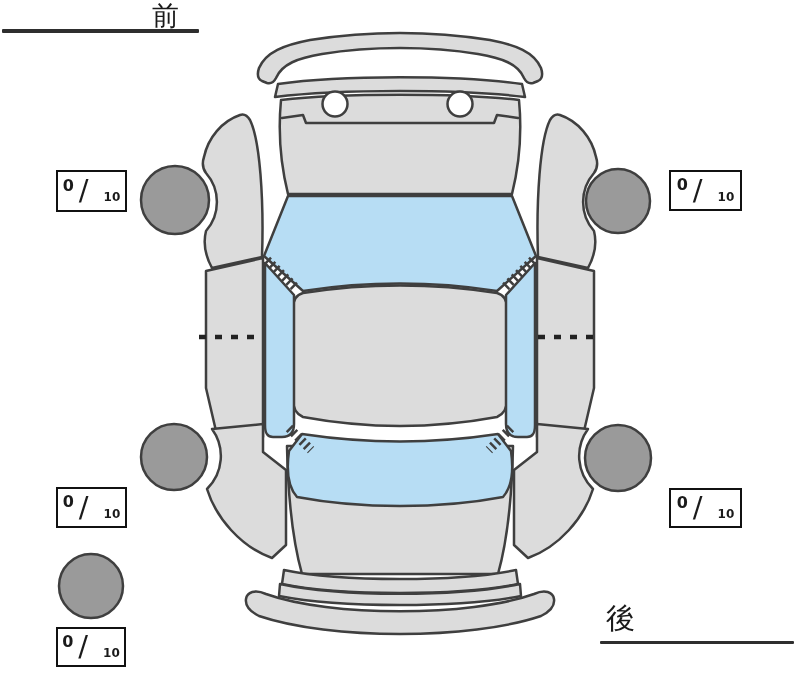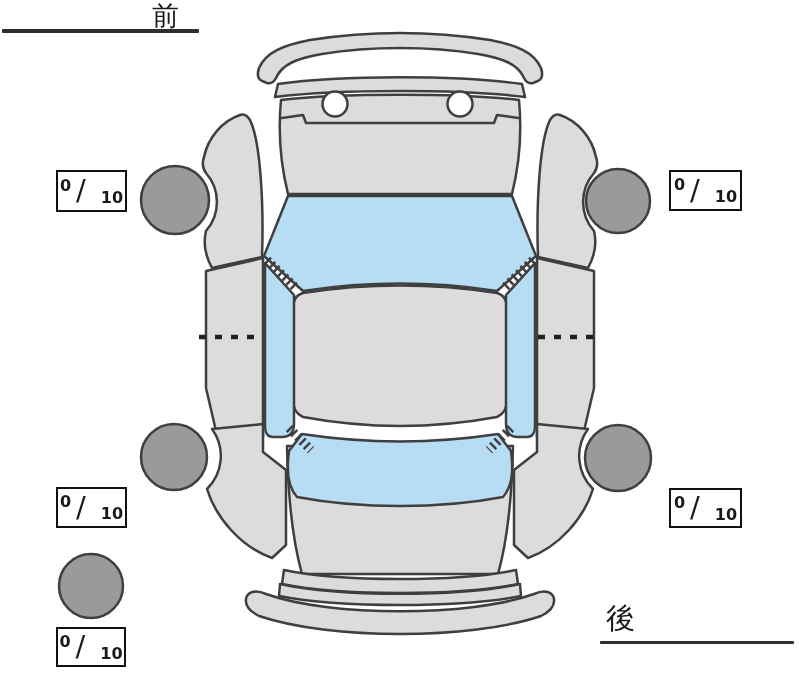--- a/index.html
+++ b/index.html
@@ -13,21 +13,21 @@
   .front-text{left:152px;top:2px;}
   .front-line{left:2px;top:29px;width:197px;}
   .rear-text{left:606px;top:604px;font-size:29px;}
   .rear-line{left:600px;top:641px;width:194px;height:3px;}
   .tread-box{
     position:absolute;background:#ffffff;border:2.5px solid #111111;box-sizing:border-box;
     display:flex;align-items:center;justify-content:center;
   }
   .tread-box .v{font-size:16px;font-weight:bold;transform:translateY(-6px);margin-right:5px;}
   .tread-box .s{font-size:29px;font-weight:normal;transform:translateY(-1px);}
-  .tread-box .m{font-size:16px;font-weight:bold;transform:translateY(6px);margin-left:15px;}
+  .tread-box .m{font-size:12px;font-weight:bold;transform:translateY(6px);margin-left:15px;}
   .box-fl{left:56px;top:170px;width:71px;height:42px;}
   .box-fr{left:669px;top:170px;width:73px;height:41px;}
   .box-rl{left:56px;top:487px;width:71px;height:41px;}
   .box-rr{left:669px;top:488px;width:73px;height:40px;}
   .box-sp{left:56px;top:627px;width:70px;height:40px;}
 </style>
 </head>
 <body>
 
 <div class="stage">

